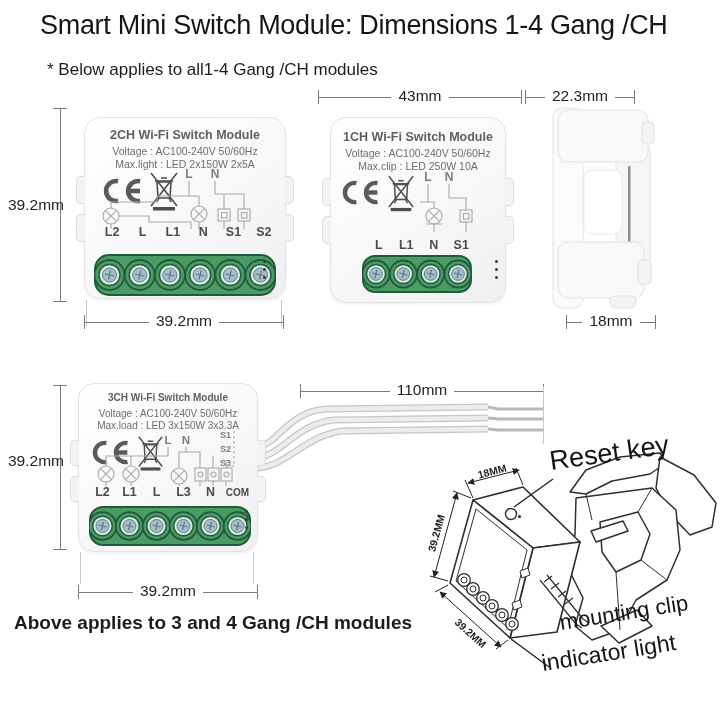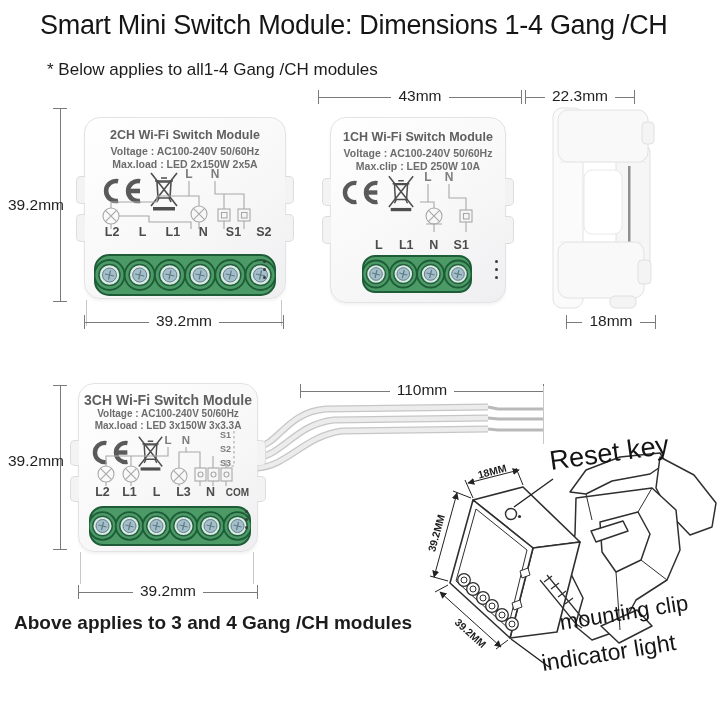--- a/index.html
+++ b/index.html
@@ -9,21 +9,21 @@
               letter-spacing:-0.3px;white-space:nowrap;}
   .note{position:absolute;color:#1c1c1c;white-space:nowrap;}
   .note-top{left:47px;top:60px;font-size:17px;}
   .note-bottom{left:14px;top:612px;font-size:19px;font-weight:bold;}
 
   
   .module{position:absolute;background:linear-gradient(145deg,#ffffff 0%,#f7f7f8 60%,#efeff1 100%);
           border:1px solid #e3e3e5;border-radius:16px;box-shadow:0 2px 3px rgba(0,0,0,0.05);}
   .m-title{position:absolute;left:0;width:100%;text-align:center;font-weight:bold;color:#5f5f5f;
            font-size:12.5px;white-space:nowrap;}
-  .m-line{position:absolute;left:0;width:100%;text-align:center;font-weight:bold;color:#6d6d6d;
+  .m-line{position:absolute;left:0;width:100%;text-align:center;font-weight:normal;color:#6d6d6d;
           font-size:10.5px;white-space:nowrap;}
   .tab{position:absolute;background:#f3f3f4;border:1px solid #dddde0;width:8px;height:26px;}
   .tab.l{left:-9px;border-radius:5px 0 0 5px;border-right:none;}
   .tab.r{right:-9px;border-radius:0 5px 5px 0;border-left:none;}
   .term-labels{position:absolute;display:flex;}
   .term-labels span{flex:1;text-align:center;font-weight:bold;color:#4c4c4c;font-size:12.5px;}
   .dots{position:absolute;display:flex;flex-direction:column;gap:5px;}
   .dots i{width:3px;height:3px;border-radius:50%;background:#3b3b3b;}
   .tsvg{position:absolute;}
 
@@ -60,21 +60,21 @@
   <div class="dim-vlabel" style="left:8px;top:196px;">39.2mm</div>
 
   <div class="module" style="left:84px;top:117px;width:200px;height:180px;">
     <div class="tab l" style="top:58px;"></div>
     <div class="tab l" style="top:96px;"></div>
     <div class="tab r" style="top:58px;"></div>
     <div class="tab r" style="top:96px;"></div>
 
     <div class="m-title" style="top:10px;">2CH Wi-Fi Switch Module</div>
     <div class="m-line" style="top:27px;">Voltage : AC100-240V 50/60Hz</div>
-    <div class="m-line" style="top:40px;">Max.load : LED 2x150W 2x5A</div>
+    <div class="m-line" style="top:40px;">Max.light : LED 2x150W 2x5A</div>
 
     <svg class="tsvg" style="left:17px;top:60px;" width="46" height="26" viewBox="0 0 46 26">
       <g stroke="#5a5a5a" stroke-width="4.6" fill="none">
         <path d="M16.1,3.2 A10,10 0 1 0 16.1,22.8"></path>
         <path d="M38.1,3.2 A10,10 0 1 0 38.1,22.8"></path>
         <line x1="27" y1="13" x2="38" y2="13"></line>
       </g>
     </svg>
     <svg class="tsvg" style="left:64px;top:50px;" width="30" height="46" viewBox="0 0 30 46">
       <g stroke="#4e4e4e" stroke-width="1.6" fill="none">
@@ -315,21 +315,21 @@
       <i class="b"></i>
     </div>
   <div class="dim-vlabel" style="left:8px;top:452px;">39.2mm</div>
 
   <div class="module" style="left:78px;top:383px;width:178px;height:167px;">
     <div class="tab l" style="top:56px;height:24px;"></div>
     <div class="tab l" style="top:92px;height:24px;"></div>
     <div class="tab r" style="top:56px;height:24px;"></div>
     <div class="tab r" style="top:92px;height:24px;"></div>
 
-    <div class="m-title" style="top:8px;font-size:14px;">3CH Wi-Fi Switch Module</div>
+    <div class="m-title" style="top:8px;font-size:10px;">3CH Wi-Fi Switch Module</div>
     <div class="m-line" style="top:24px;font-size:10px;">Voltage : AC100-240V 50/60Hz</div>
     <div class="m-line" style="top:36px;font-size:10px;">Max.load : LED 3x150W 3x3.3A</div>
 
     <svg class="tsvg" style="left:12px;top:56px;" width="44" height="25" viewBox="0 0 46 26">
       <g stroke="#5a5a5a" stroke-width="4.6" fill="none">
         <path d="M16.1,3.2 A10,10 0 1 0 16.1,22.8"></path>
         <path d="M38.1,3.2 A10,10 0 1 0 38.1,22.8"></path>
         <line x1="27" y1="13" x2="38" y2="13"></line>
       </g>
     </svg>

